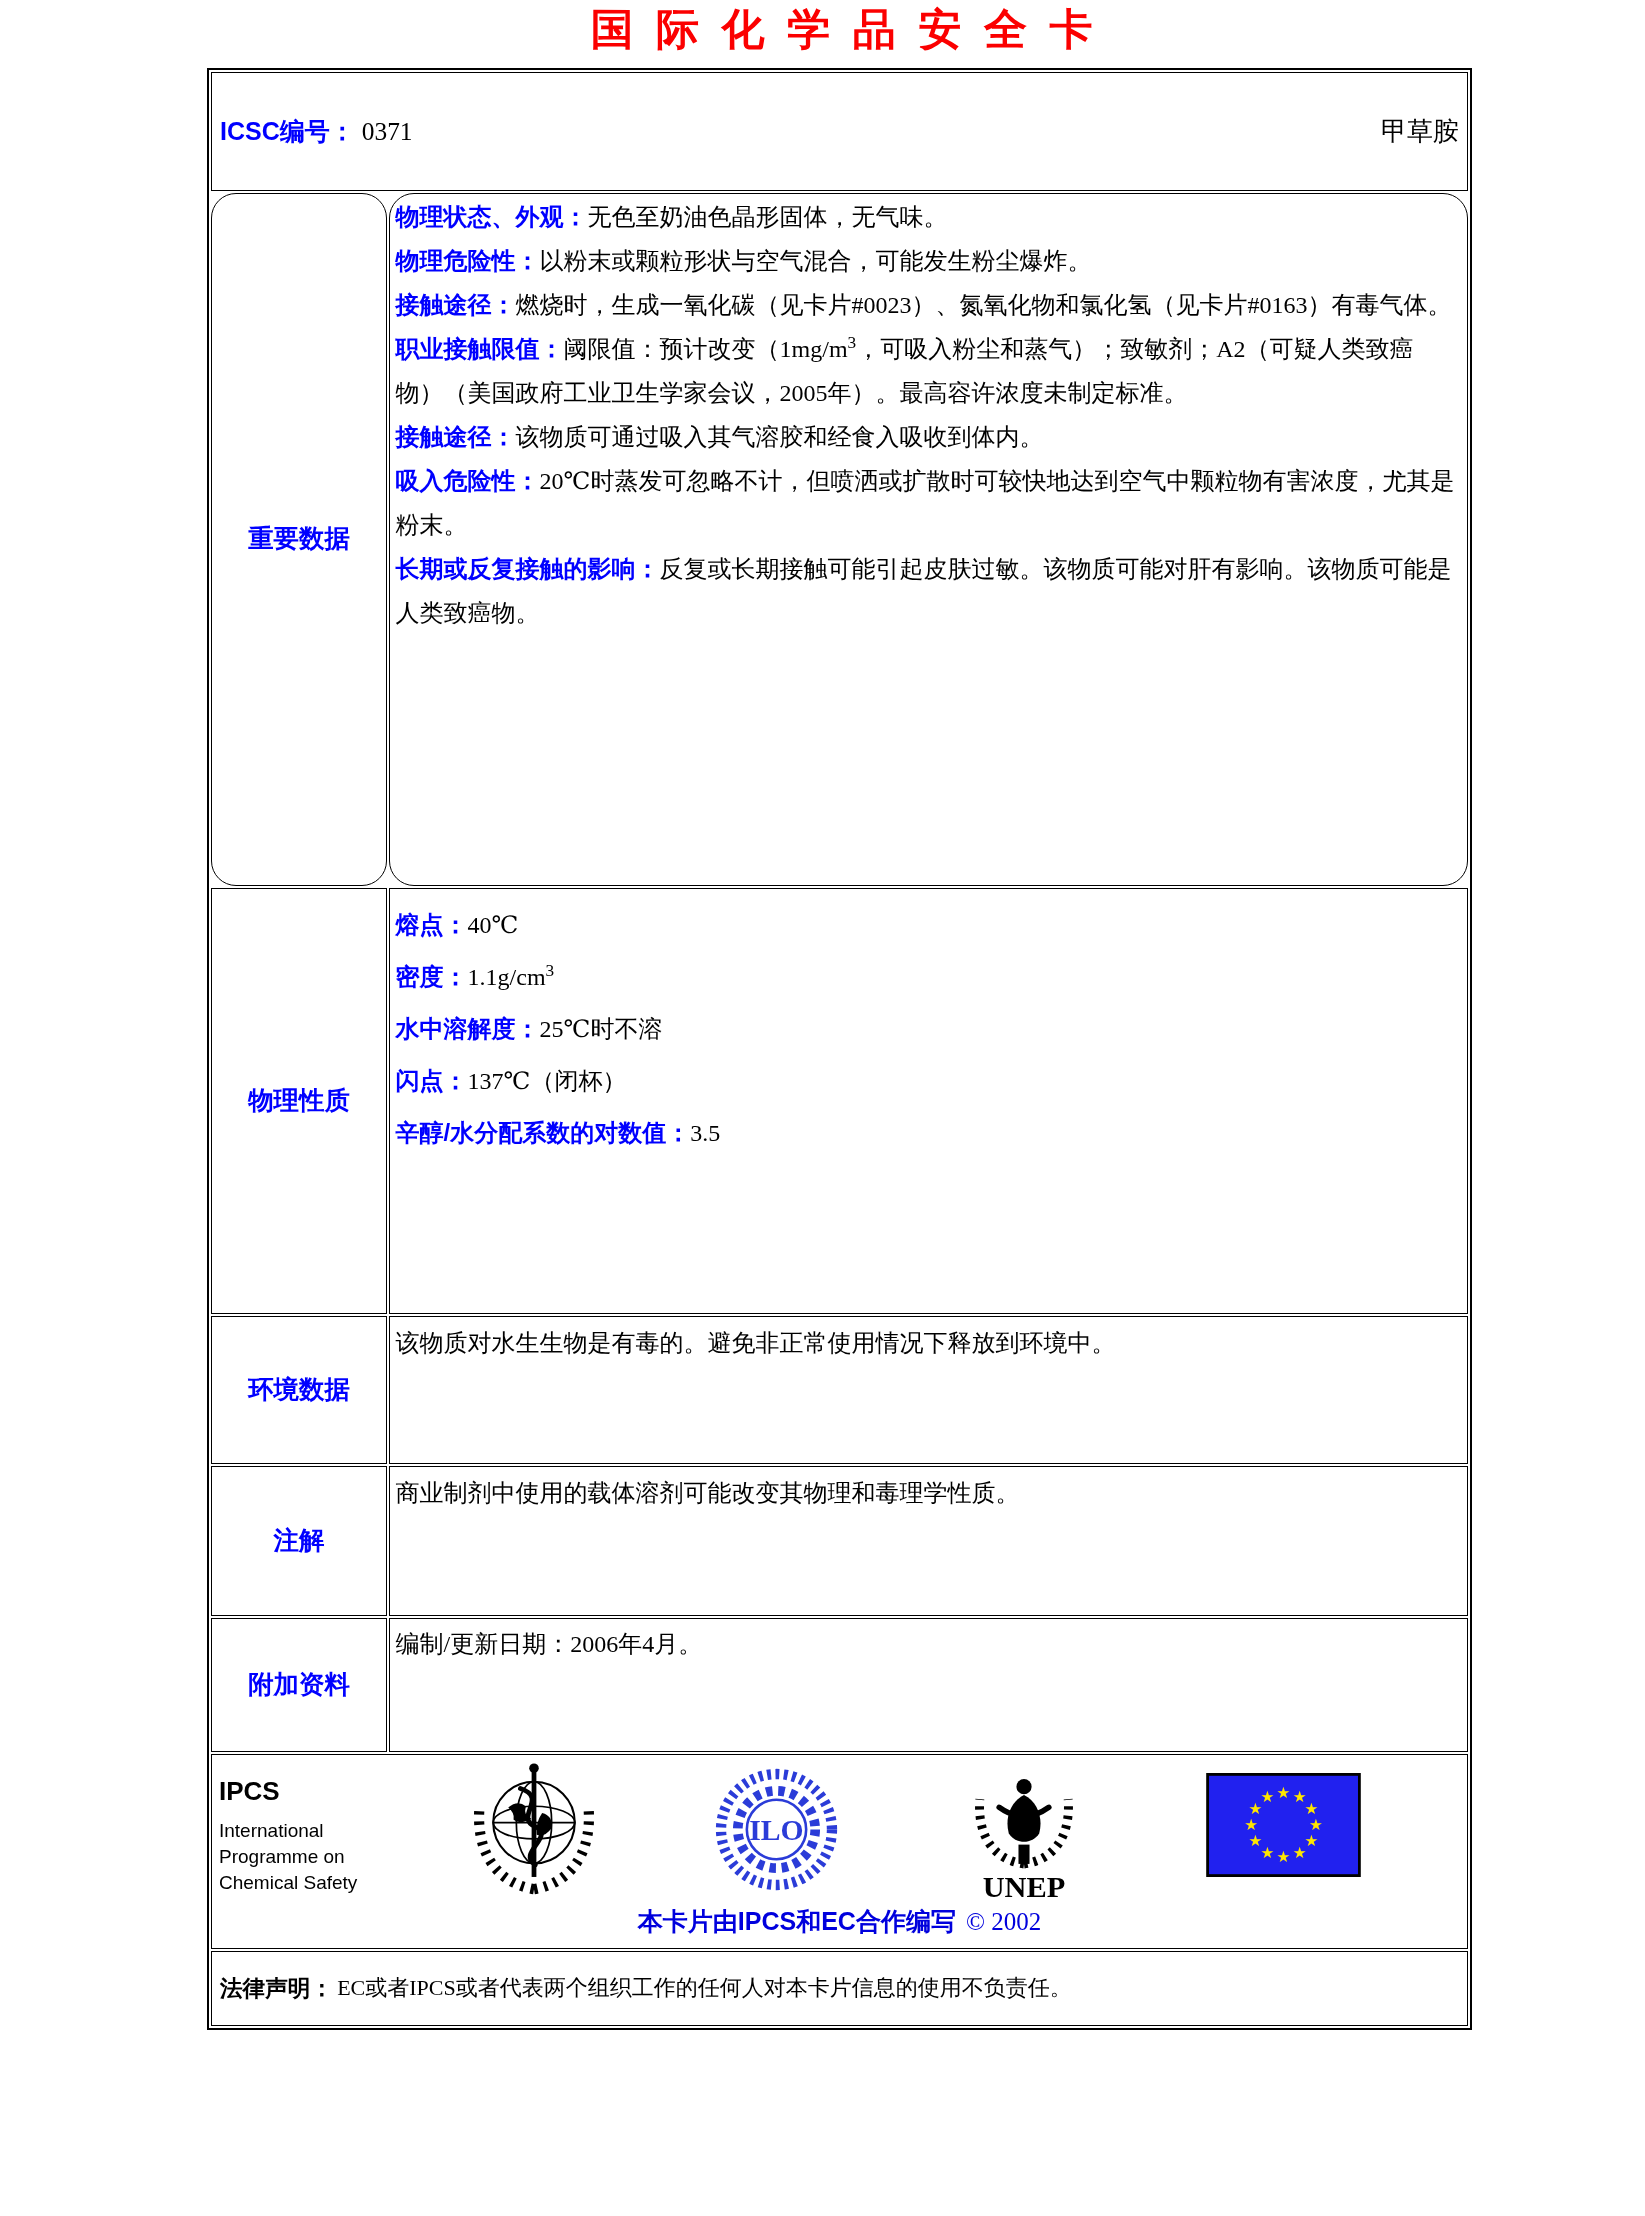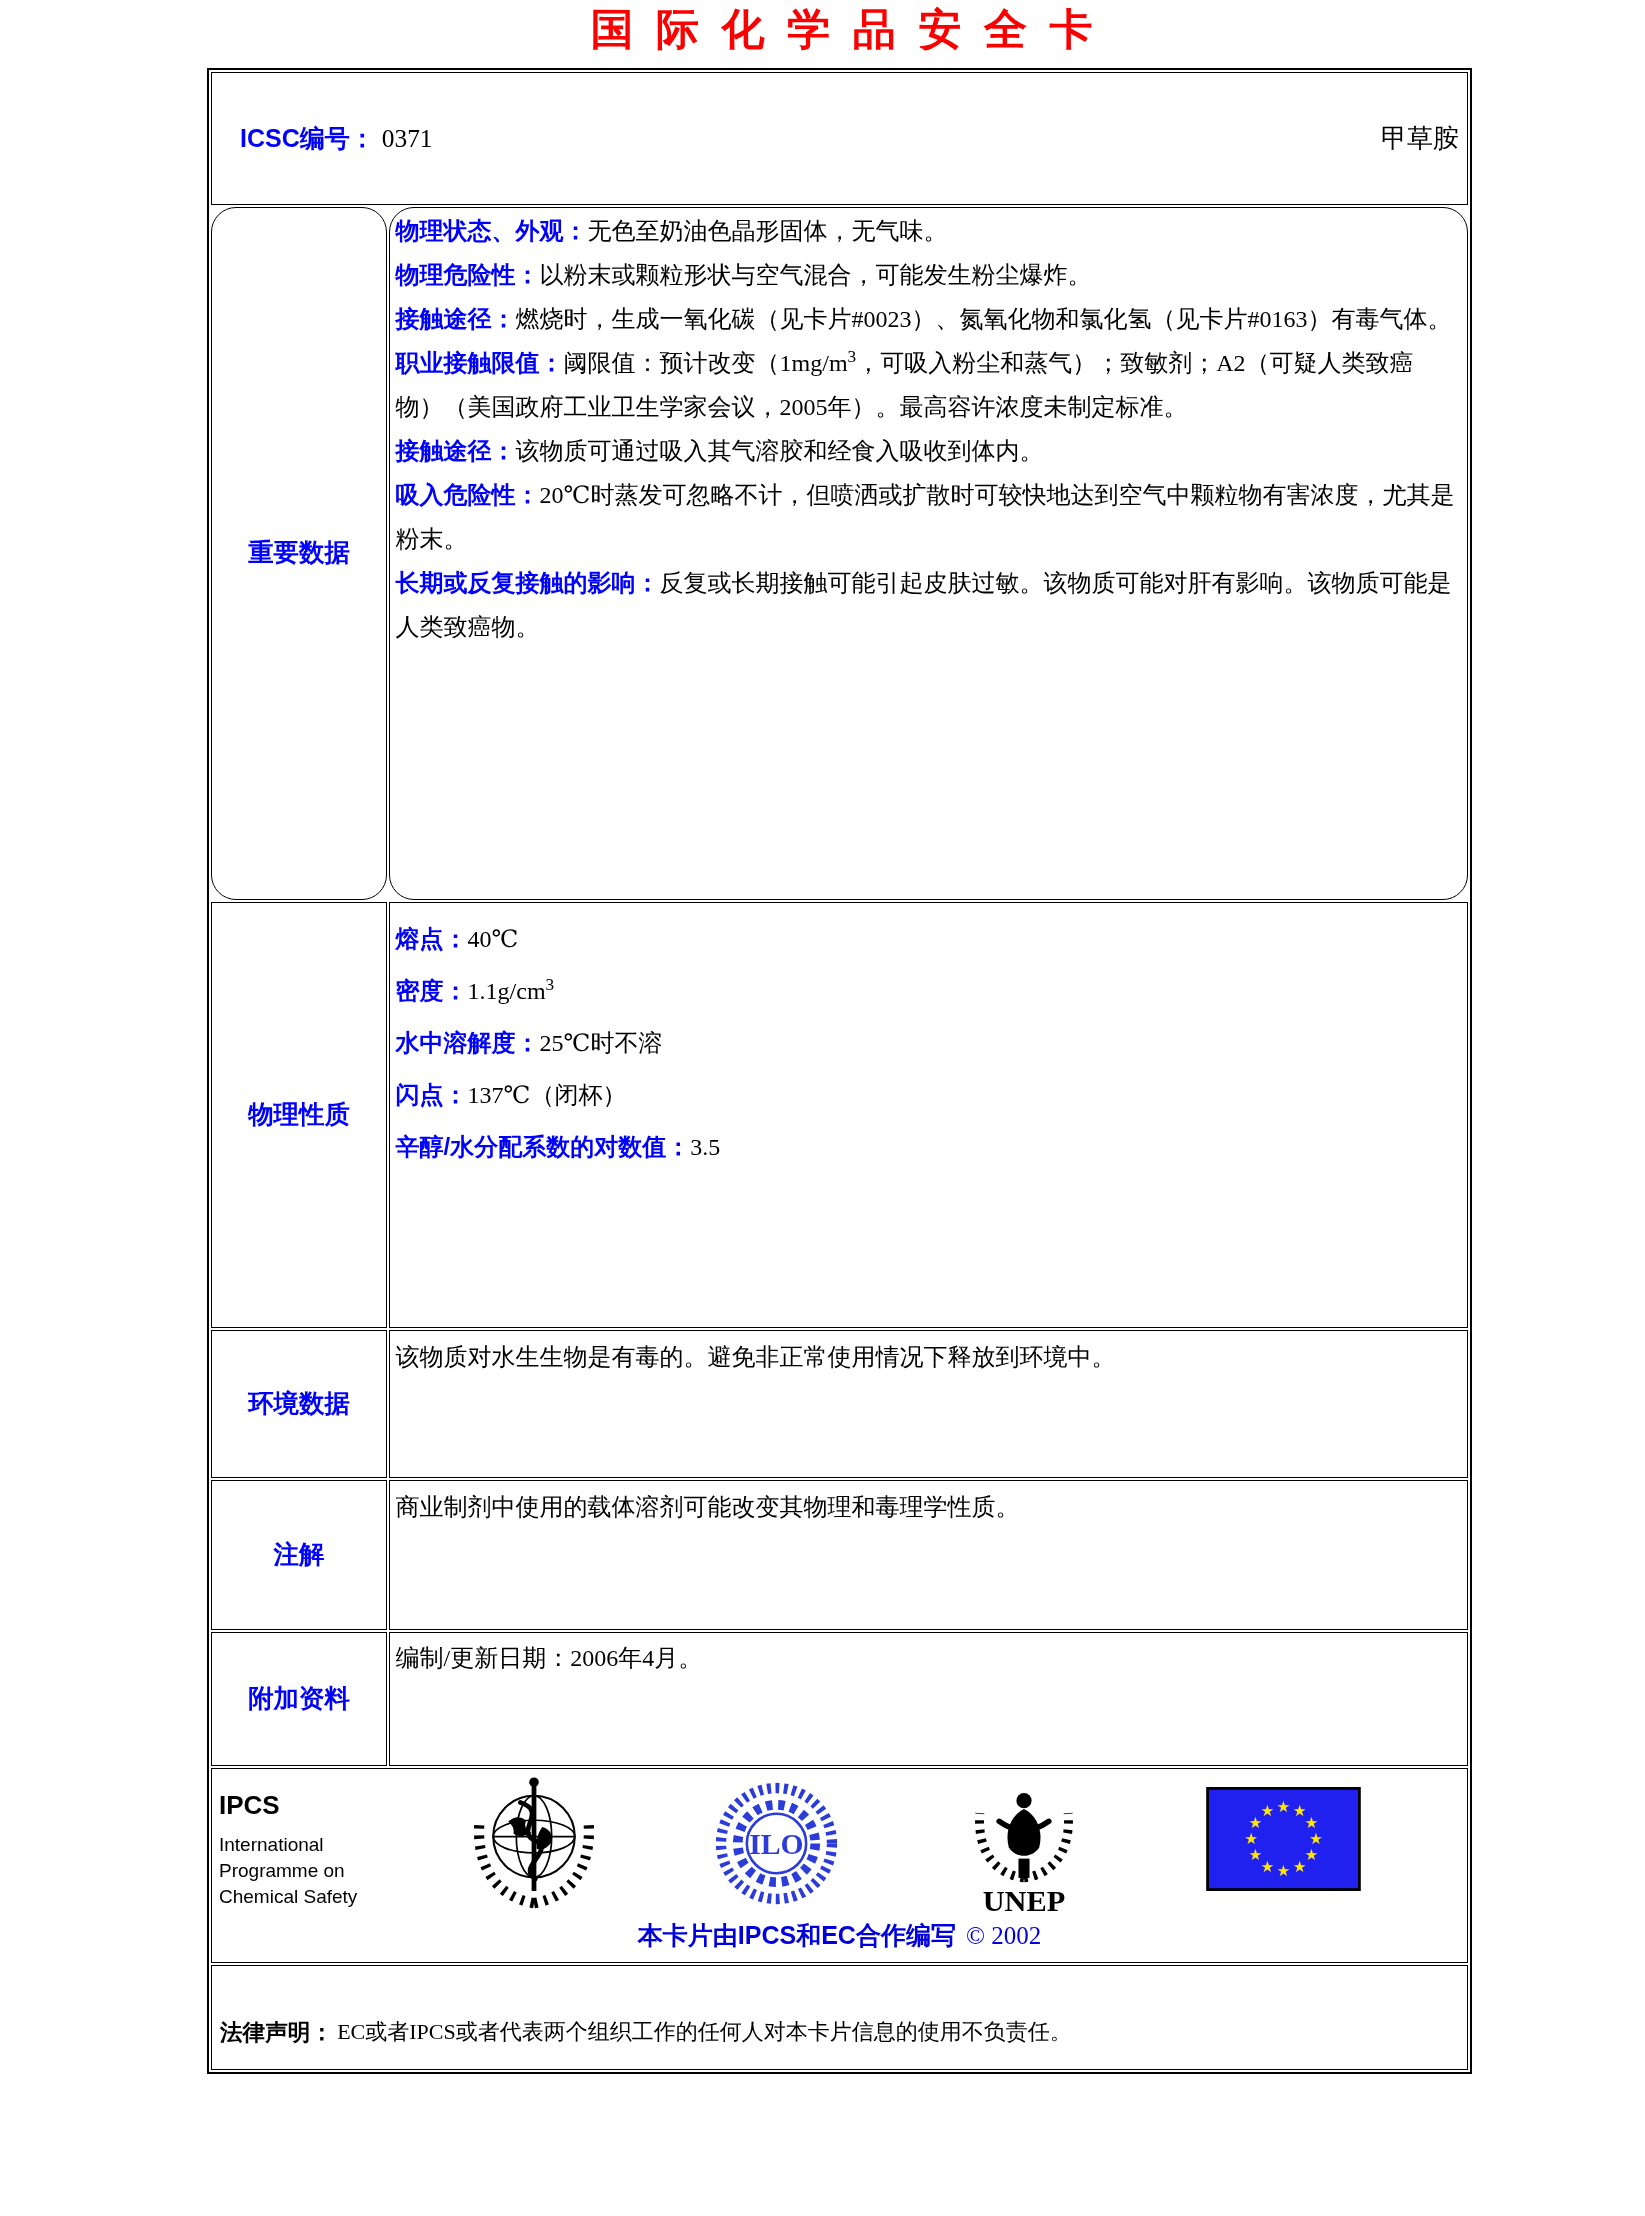--- a/index.html
+++ b/index.html
@@ -23,21 +23,21 @@
   
   .r-head td{height:79px;}
   .r-important td{height:688px;border-radius:25px;}
   .r-phys td{height:413px;}
   .r-env td{height:141px;}
   .r-notes td{height:143px;}
   .r-add td{height:127px;}
   .r-logos td{height:193px;}
   .r-legal td{height:71px;}
   
-  .head-inner{height:99px;display:flex;justify-content:space-between;align-items:center;padding:15px 7px;margin-left:20px;}
+  .head-inner{height:99px;display:flex;justify-content:space-between;align-items:center;padding:8px 7px;}
   .icsc-label{color:#0000ff;font-weight:bold;font-size:25px;font-family:"Liberation Sans","DejaVu Sans",sans-serif;}
   .icsc-num{font-size:25.4px;margin-left:7px;}
   .chem-name{font-size:26px;}
   
   .label-cell{
     text-align:center;vertical-align:middle !important;
     color:#0000ff;font-weight:bold;font-size:25.4px;
     font-family:"Liberation Sans","DejaVu Sans",sans-serif;
   }
   
@@ -57,21 +57,21 @@
   .ipcs-line{font-size:19px;line-height:26px;}
   .logo{position:absolute;}
   .who-svg{left:254px;top:5.6px;}
   .ilo-svg{left:500px;top:10px;}
   .unep-svg{left:743px;top:4.2px;}
   .eu-svg{left:994px;top:18.4px;}
   .caption{position:absolute;left:0;right:0;bottom:10px;text-align:center;font-size:25px;color:#0000dd;}
   .caption-main{font-weight:bold;font-family:"Liberation Sans","DejaVu Sans",sans-serif;margin-top:40px;}
   .caption-year{font-weight:normal;margin-left:10px;font-family:"Liberation Serif","DejaVu Serif",serif;}
   
-  .legal-inner{height:71px;display:flex;align-items:center;padding:0 7px;font-size:22px;margin-top:30px;}
+  .legal-inner{height:71px;display:flex;align-items:center;padding:0 7px;font-size:22px;}
   .legal-label{font-weight:bold;font-size:22.6px;font-family:"Liberation Sans","DejaVu Sans",sans-serif;white-space:nowrap;}
   .legal-text{margin-left:4.2px;}
 </style>
 </head>
 <body>
 
 <div class="page-title">国际化学品安全卡</div>
 
 <table class="card">
   <colgroup>

